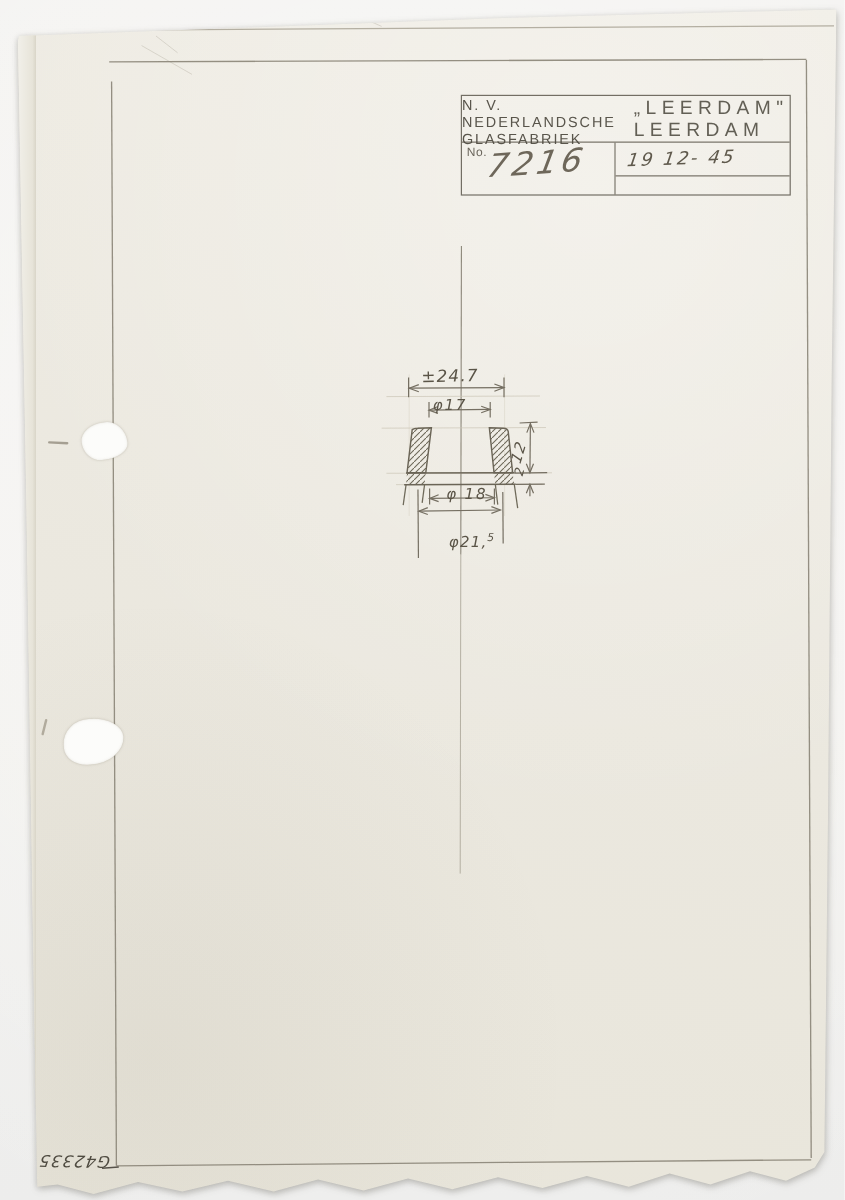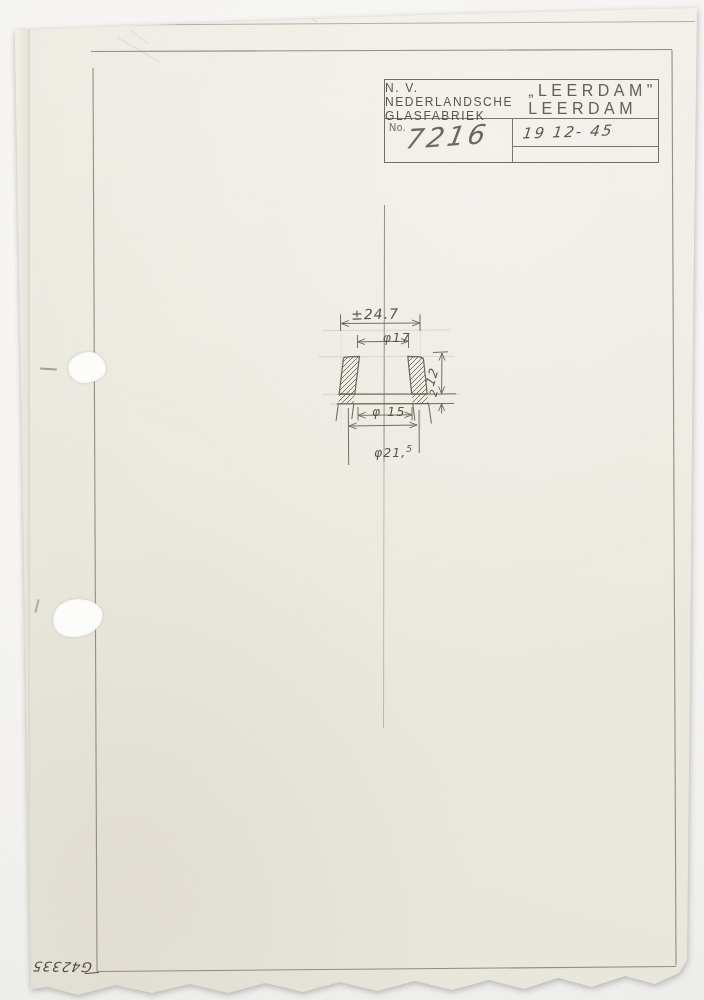--- a/index.html
+++ b/index.html
@@ -188,24 +188,24 @@
           </div>
           <div class="tb-date-cell">
             <div class="tb-date-top">
               <span class="tb-date-value">19 12- 45</span>
             </div>
           </div>
         </div>
       </div>
 
       <span class="txt dim" style="left:346px; top:306px; width:58px; text-align:center; font-size:14px; letter-spacing:1px; transform:rotate(-1.5deg);">±24.7</span>
-      <span class="txt dim" style="left:376px; top:330px; width:42px; text-align:center; font-size:12.5px; letter-spacing:1.5px;">φ17</span>
+      <span class="txt dim" style="left:354px; top:330px; width:42px; text-align:center; font-size:12.5px; letter-spacing:1.5px;">φ17</span>
       <span class="txt dim" style="left:423px; top:369px; font-size:12.5px; letter-spacing:1px; transform:rotate(-73deg) skewX(-8deg);">12</span>
       <span class="txt dim" style="left:430px; top:387px; font-size:10.5px; transform:rotate(-75deg);">2</span>
-      <span class="txt dim" style="left:369px; top:404px; width:40px; text-align:center; font-size:12.5px; letter-spacing:1.5px;">φ 15</span>
+      <span class="txt dim" style="left:369px; top:404px; width:40px; text-align:center; font-size:12.5px; letter-spacing:1.5px;">φ 18</span>
       <span class="txt dim" style="left:374px; top:444px; font-size:12.5px; letter-spacing:1px;">
         <span>φ21,</span><sup style="font-size:9px;">5</sup>
       </span>
 
       <span class="txt inv-number">G42335</span>
 
       <div class="hole hole-1"></div>
       <div class="hole-dash-1"></div>
       <div class="hole hole-2"></div>
       <div class="hole-dash-2"></div>

